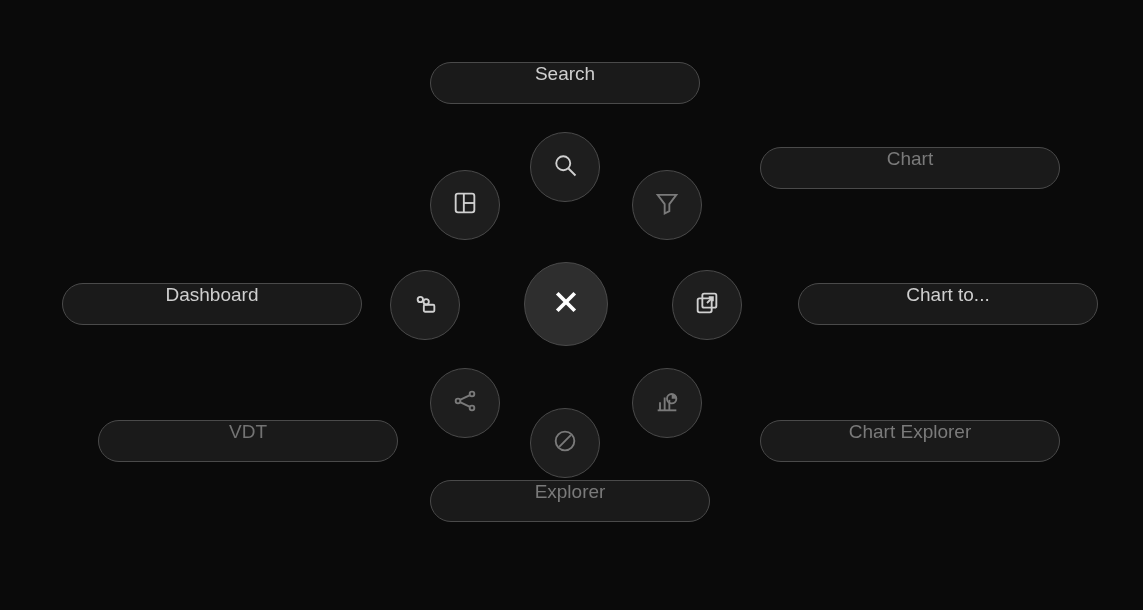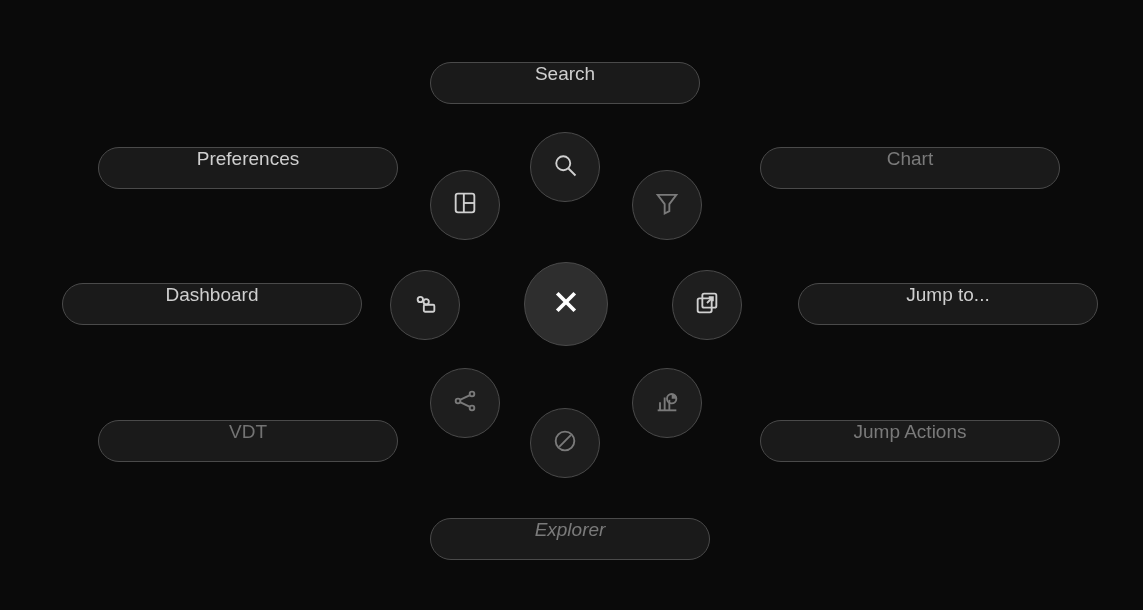--- a/index.html
+++ b/index.html
@@ -74,57 +74,54 @@
     }
 
     
     .pill.search       { left: 430px; top:  62px; width: 270px; }
     .pill.preferences  { left:  98px; top: 147px; width: 300px; }
     .pill.filter       { left: 760px; top: 147px; width: 300px; color:#7a7a7a;}
     .pill.dashboard    { left:  62px; top: 283px; width: 300px; }
     .pill.jumpto       { left: 798px; top: 283px; width: 300px; }
     .pill.vdt          { left:  98px; top: 420px; width: 300px; color:#737373;}
     .pill.chartactions { left: 760px; top: 420px; width: 300px; color:#7a7a7a;}
-    .pill.explorer     { left: 430px; top: 518px; width: 280px; color:#7a7a7a;font-style:italic;}
+    .pill.explorer     { left: 430px; top: 480px; width: 280px; color:#7a7a7a;}
 
     .circle-btn.c-search  { left: 530px; top: 132px; }
     .circle-btn.c-prefs   { left: 430px; top: 170px; }
     .circle-btn.c-filter  { left: 632px; top: 170px; }
     .circle-btn.c-dash    { left: 390px; top: 270px; }
     .circle-btn.c-center  { left: 524px; top: 262px; }
     .circle-btn.c-jump    { left: 672px; top: 270px; }
     .circle-btn.c-vdt     { left: 430px; top: 368px; }
     .circle-btn.c-chart   { left: 632px; top: 368px; }
     .circle-btn.c-explorer{ left: 530px; top: 408px; }
   </style>
 </head>
 <body>
 
 <div class="radial-menu">
 
   <div class="pill search">
     <span>Search</span>
   </div>
-  <div class="pill preferences">
-    <span>Preferences</span>
-  </div>
   <div class="pill filter">
     <span>Chart</span>
   </div>
   <div class="pill dashboard">
     <span>Dashboard</span>
   </div>
   <div class="pill jumpto">
-    <span>Jump to...</span>
+    <span>Chart to...</span>
   </div>
   <div class="pill vdt">
     <span>VDT</span>
   </div>
   <div class="pill chartactions">
-    <span>Jump Actions</span>
+    <span>Chart Explorer</span>
   </div>
   <div class="pill explorer">
     <span>Explorer</span>
   </div>
 
   <div class="circle-btn c-search">
     <span>
       <svg viewBox="0 0 24 24">
           <circle cx="10.5" cy="10.5" r="6"></circle>
           <line x1="15" y1="15" x2="21" y2="21"></line>

